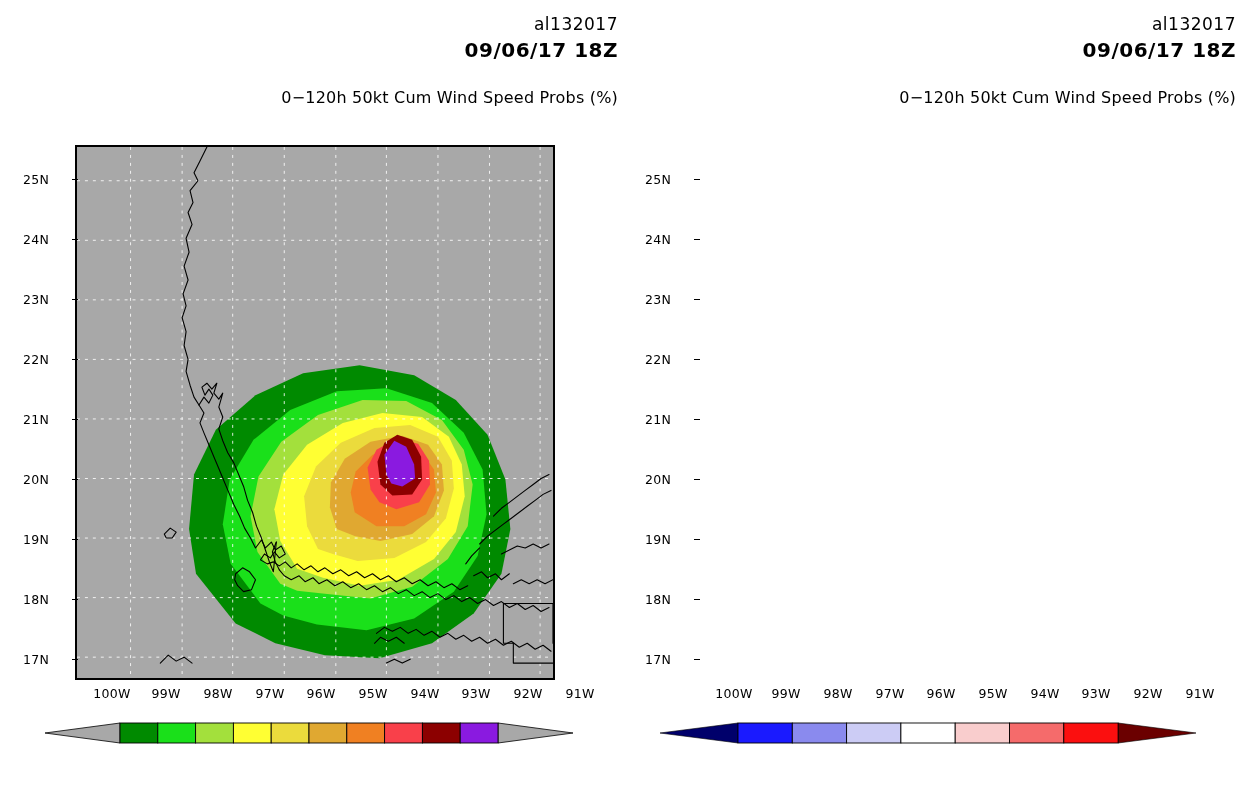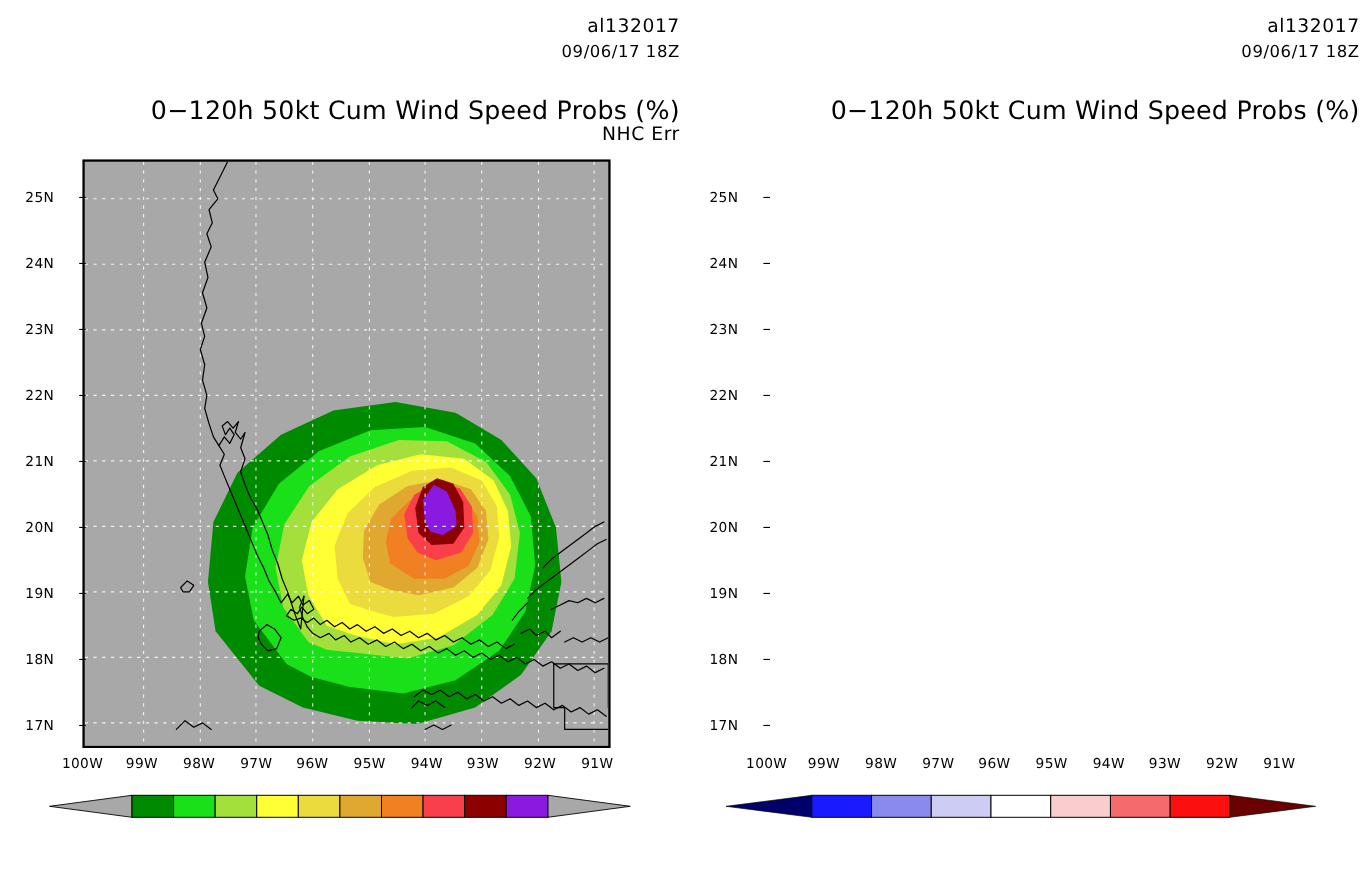--- a/index.html
+++ b/index.html
@@ -7,44 +7,43 @@
     width:1236px;height:800px;position:relative;overflow:hidden;
     font-family:"DejaVu Sans", sans-serif;
     color:#000;
   }
   .panel{position:absolute;top:0;width:618px;height:800px;}
   #panel-left{left:0;}
   #panel-right{left:618px;}
 
   .title-block{position:absolute;left:0;width:618px;text-align:right;}
   .t-storm{top:14px;font-size:17px;letter-spacing:.5px;}
-  .t-date{top:38px;font-size:15px;letter-spacing:.5px;}
-  .t-main{top:88px;font-size:23px;letter-spacing:.2px;}
+  .t-date{top:38px;font-size:20px;letter-spacing:.5px;font-weight:bold;}
+  .t-main{top:88px;font-size:16px;letter-spacing:.2px;}
   .t-sub{top:112px;font-size:17px;letter-spacing:.5px;}
 
   .map-frame{position:absolute;border:2px solid #000;box-sizing:border-box;overflow:hidden;}
   #map-left{left:75px;top:145px;width:480px;height:535px;background:#a8a8a8;}
   .map-svg{position:absolute;left:0;top:0;width:100%;height:100%;display:block;}
 
   .ytick{position:absolute;font-size:12.5px;letter-spacing:.3px;width:46px;}
   .ytick .dash{position:absolute;right:-9px;top:50%;margin-top:-1px;width:6px;height:1.6px;background:#000;}
-  .xtick{position:absolute;text-align:center;font-size:12.5px;letter-spacing:.3px;width:46px;}
+  .xtick{position:absolute;text-align:center;font-size:12.5px;letter-spacing:.3px;width:46px;margin-left:37px;}
 
   .cbar-wrap{position:absolute;top:712px;left:0;width:618px;height:60px;}
   .cbar-svg{position:absolute;left:0;top:0;}
 </style>
 </head>
 <body>
 
 <div class="panel" id="panel-left">
 
   <div class="title-block t-storm">al132017</div>
   <div class="title-block t-date">09/06/17 18Z</div>
   <div class="title-block t-main">0−120h 50kt Cum Wind Speed Probs (%)</div>
-  <div class="title-block t-sub">NHC Err</div>
 
   <div class="map-frame" id="map-left">
     <svg class="map-svg" viewBox="0 0 480 535" preserveAspectRatio="none">
       <defs>
         <clipPath id="clipL">
             <rect x="0" y="0" width="480" height="535"></rect>
           </clipPath>
       </defs>
       <g clip-path="url(#clipL)">
         <rect x="0" y="0" width="480" height="535" fill="#a8a8a8"></rect>

